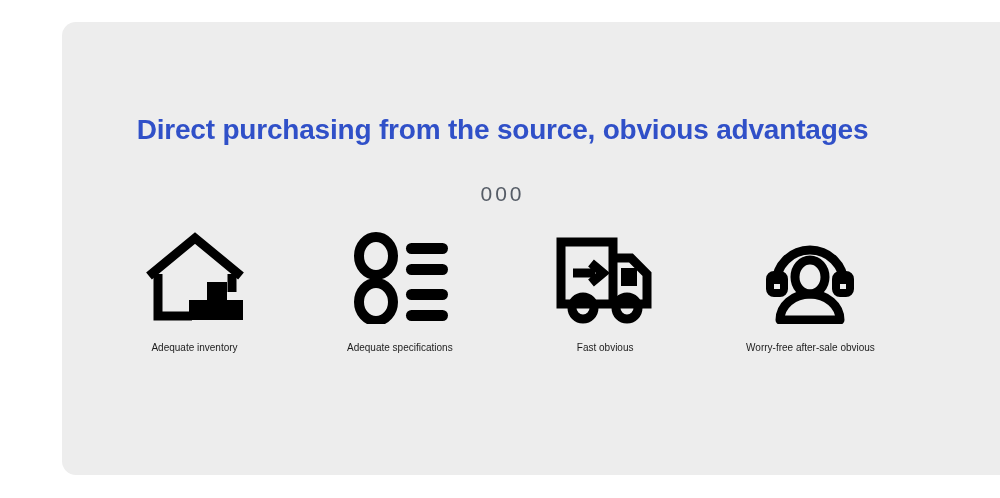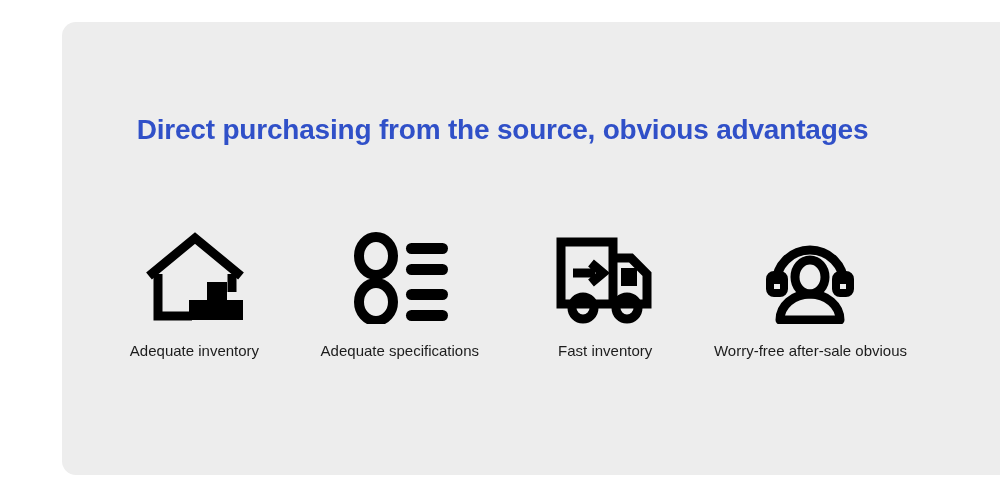--- a/index.html
+++ b/index.html
@@ -75,33 +75,34 @@
     display: flex;
     align-items: center;
     justify-content: center;
   }
   .feature-icon svg {
     display: block;
   }
   .feature-label {
     margin-top: 16px;
     color: #1c1c1c;
-    font-size: 15px;
+    font-size: 10px;
     text-align: center;
     white-space: nowrap;
   }
 </style>
 </head>
 <body>
 
 <div class="stage">
   <div class="promo-card">
 
     <div class="promo-title">Direct purchasing from the source, obvious advantages</div>
 
+    <div class="divider-dots">000</div>
 
     <div class="features">
 
       <div class="feature">
         <div class="feature-icon">
           <svg width="100" height="92" viewBox="0 0 100 92" aria-hidden="true">
             <path d="M4 44 L50 6 L96 44" fill="none" stroke="#000000" stroke-width="9" stroke-linejoin="miter"></path>
             <path d="M13 42 L13 84 L47 84" fill="none" stroke="#000000" stroke-width="9"></path>
             <path d="M87 42 L87 60" fill="none" stroke="#000000" stroke-width="9"></path>
             <rect x="62" y="50" width="20" height="38" fill="#000000"></rect>
@@ -130,21 +131,21 @@
         <div class="feature-icon">
           <svg width="100" height="92" viewBox="0 0 100 92" aria-hidden="true">
             <path d="M6 10 L58 10 L58 72 L6 72 Z" fill="none" stroke="#000000" stroke-width="9"></path>
             <path d="M58 26 L76 26 L92 42 L92 72 L58 72" fill="none" stroke="#000000" stroke-width="9"></path>
             <path d="M18 41 L40 41 M36 31 L48 41 L36 51" fill="none" stroke="#000000" stroke-width="9" stroke-linecap="butt"></path>
             <path d="M66 36 L82 36 L82 54 L66 54 Z" fill="#000000"></path>
             <circle cx="28" cy="76" r="11" fill="none" stroke="#000000" stroke-width="9"></circle>
             <circle cx="72" cy="76" r="11" fill="none" stroke="#000000" stroke-width="9"></circle>
           </svg>
         </div>
-        <div class="feature-label">Fast inventory</div>
+        <div class="feature-label">Fast obvious</div>
       </div>
 
       <div class="feature">
         <div class="feature-icon">
           <svg width="100" height="92" viewBox="0 0 100 92" aria-hidden="true">
             <path d="M16 52 A34 34 0 0 1 84 52" fill="none" stroke="#000000" stroke-width="9"></path>
             <rect x="10" y="43" width="14" height="18" rx="4" fill="none" stroke="#000000" stroke-width="8"></rect>
             <rect x="76" y="43" width="14" height="18" rx="4" fill="none" stroke="#000000" stroke-width="8"></rect>
             <ellipse cx="50" cy="45" rx="15" ry="17" fill="none" stroke="#000000" stroke-width="9"></ellipse>
             <path d="M20 88 A30 26 0 0 1 80 88 Z" fill="none" stroke="#000000" stroke-width="9" stroke-linejoin="round"></path>

